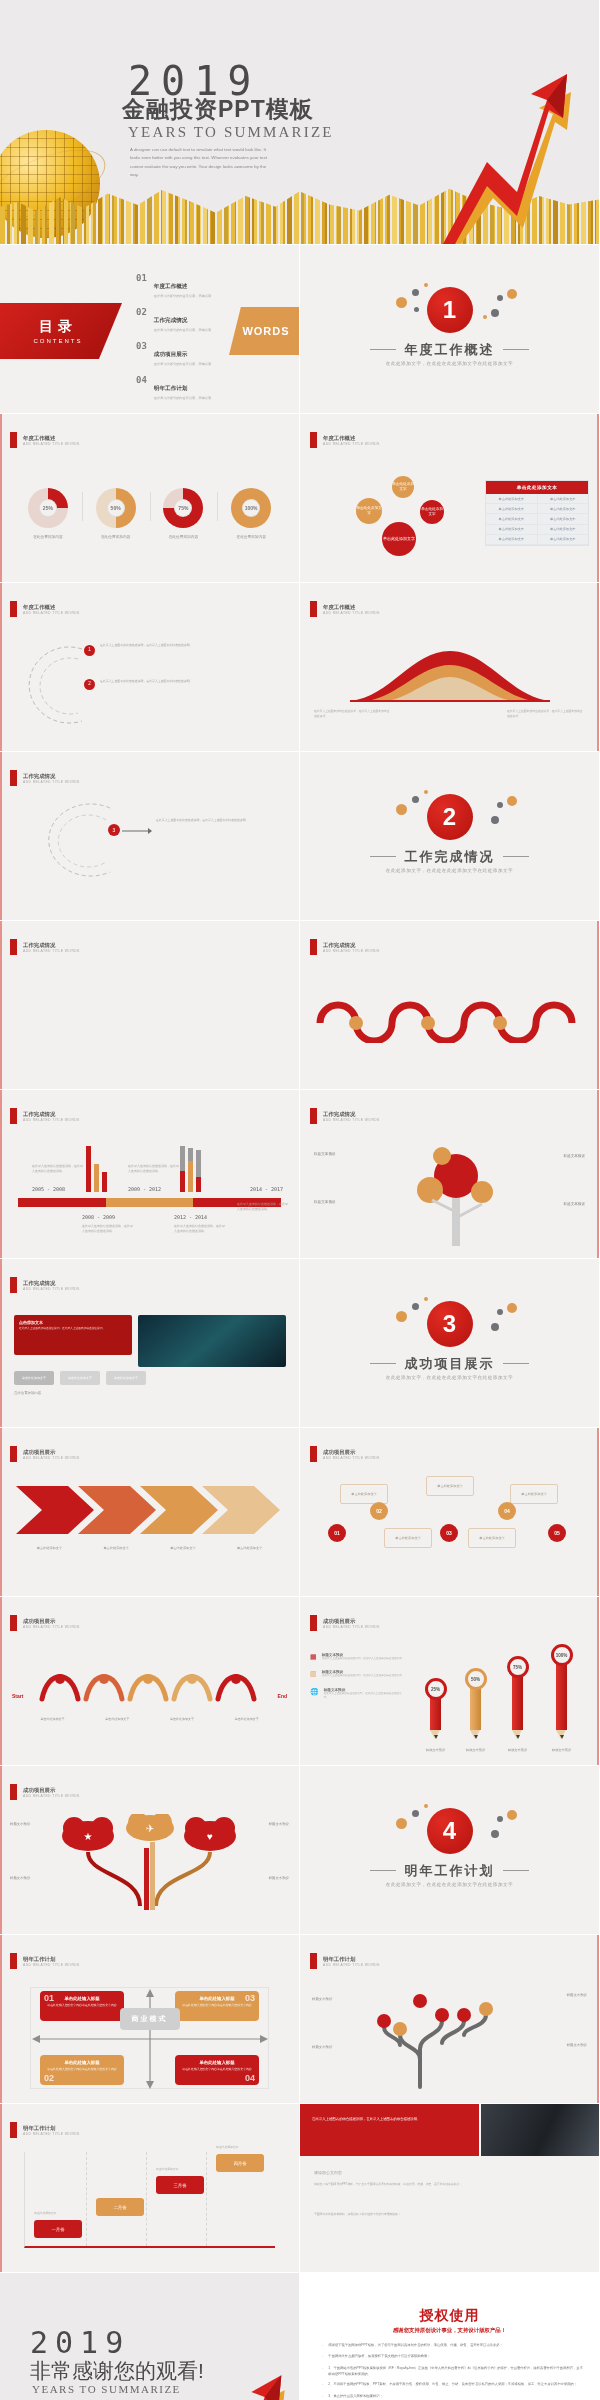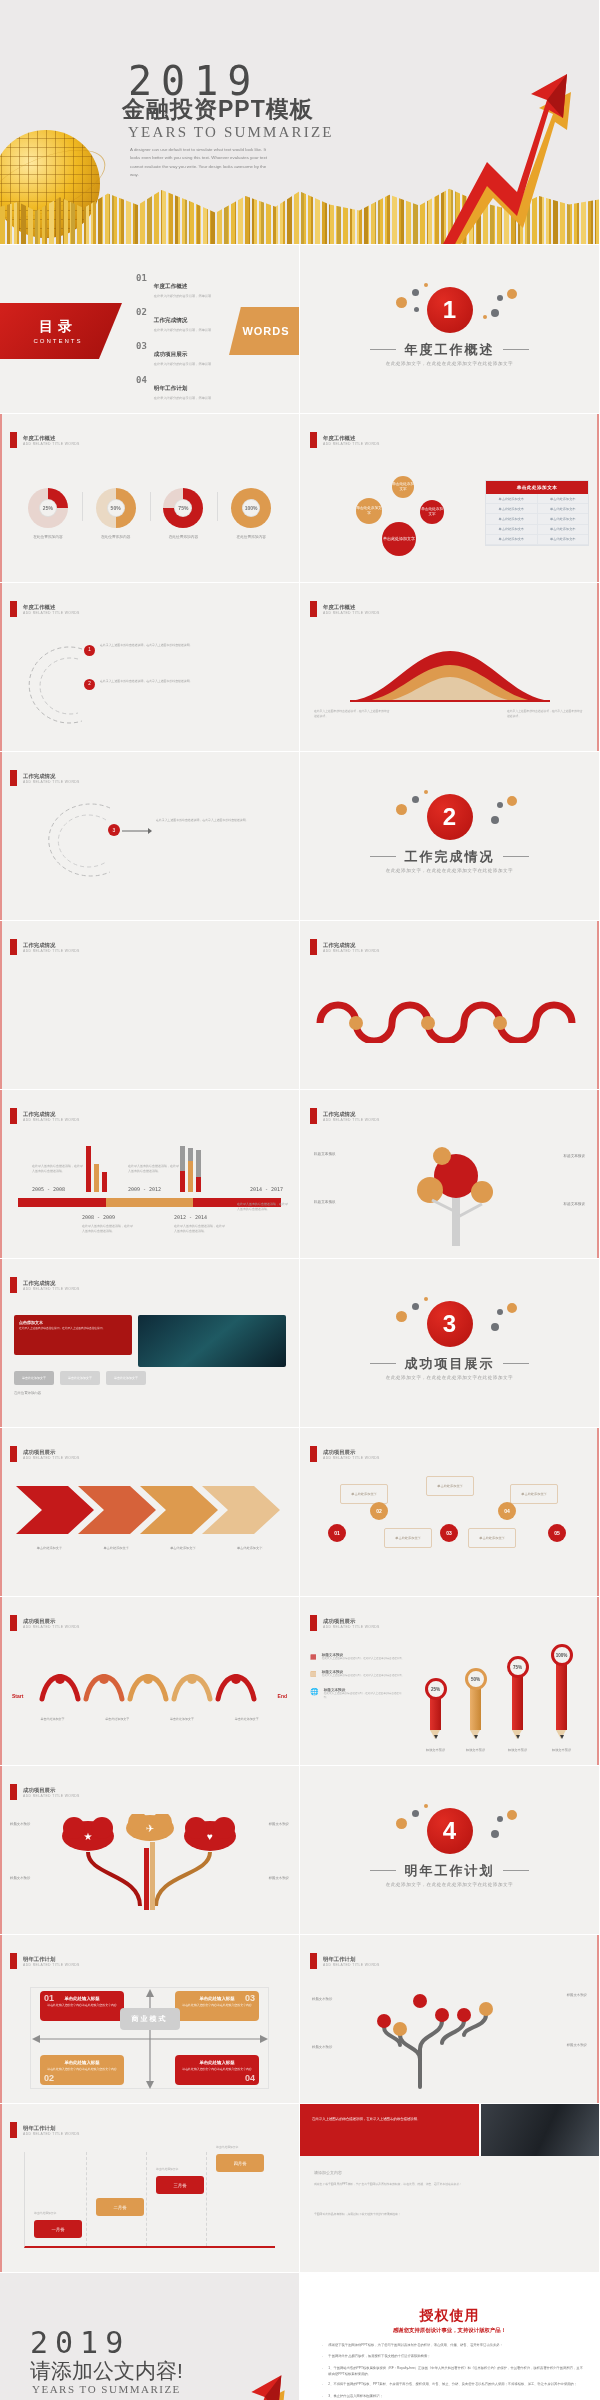--- a/index.html
+++ b/index.html
@@ -891,21 +891,21 @@
     <div class="slide" style="background:#eceaea;height:245px;">
 
       <div class="arrow-big" style="right:8px;bottom:0;width:116px;height:150px;">
         <svg viewBox="0 0 132 180">
           <polygon points="8,178 50,108 78,136 110,50 96,44 128,28 124,66 112,58 80,164 50,134 18,180" fill="#e8a32a"></polygon>
           <polygon points="0,180 44,98 74,128 104,36 88,30 124,10 120,54 106,46 74,152 44,122 12,180" fill="#d8211d"></polygon>
           <polygon points="104,36 124,10 120,54" fill="#a91412"></polygon>
         </svg>
       </div>
       <div class="thx-year">2019</div>
-      <div class="thx-title">请添加公文内容!</div>
+      <div class="thx-title">非常感谢您的观看!</div>
       <div class="thx-sub">YEARS TO SUMMARIZE</div>
       <div class="thx-body">A designer can use default text to simulate what text would look like. It looks even better with you using this text. Whoever evaluates your text cannot evaluate the way you write. Your design looks awesome by the way.</div>
     </div>
 
     <div class="slide" style="background:#ffffff;height:245px;">
       <div class="cr-title">授权使用</div>
       <div class="cr-sub">感谢您支持原创设计事业，支持设计版权产品！</div>
       <div class="cr-list">
         <div class="cr-li">
           <span class="b">·</span>

